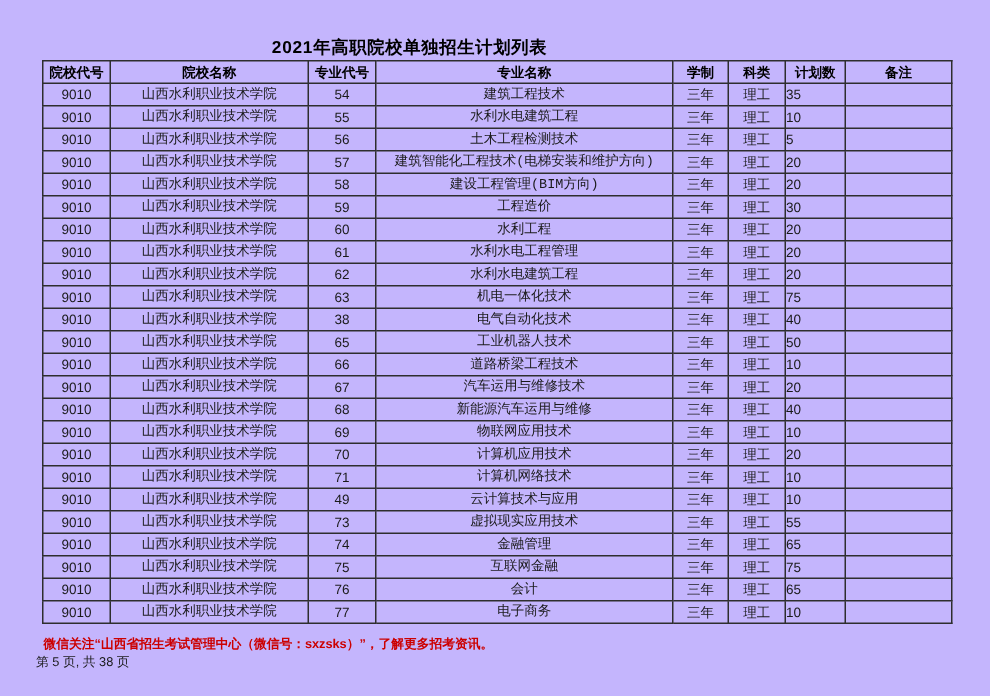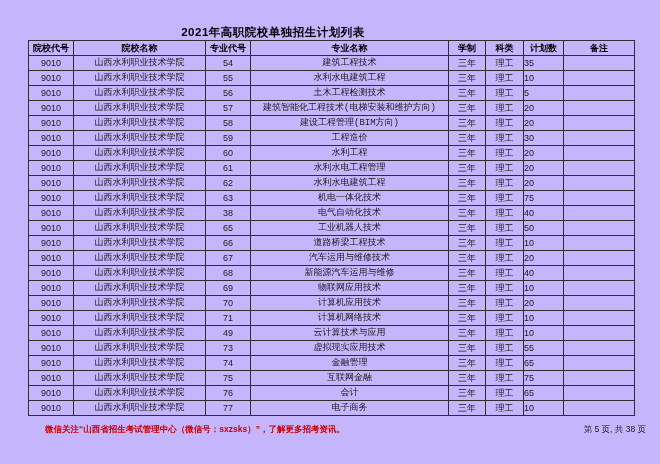--- a/index.html
+++ b/index.html
@@ -53,27 +53,27 @@
     text-align: center;
     color: #000000;
     margin-left: 34px;
   }
   td.c { text-align: center; }
   td.l { text-align: center; padding-left: 3px; font-family: Liberation Mono, monospace; }
   td.r { text-align: left; padding-right: 4px; }
   .footer {
     position: absolute;
     top: 423px;
-    left: 40px;
+    left: 24px;
     width: 606px;
     display: flex;
-    justify-content: space-between;
     align-items: flex-start;
     font-size: 8.5px;
     line-height: 12px;
+    flex-direction: column;
   }
   .notice {
     color: #cc0000;
     font-weight: bold;
     padding-left: 5px;
   }
   .pageinfo {
     color: #1a1a1a;
   }
 </style>

